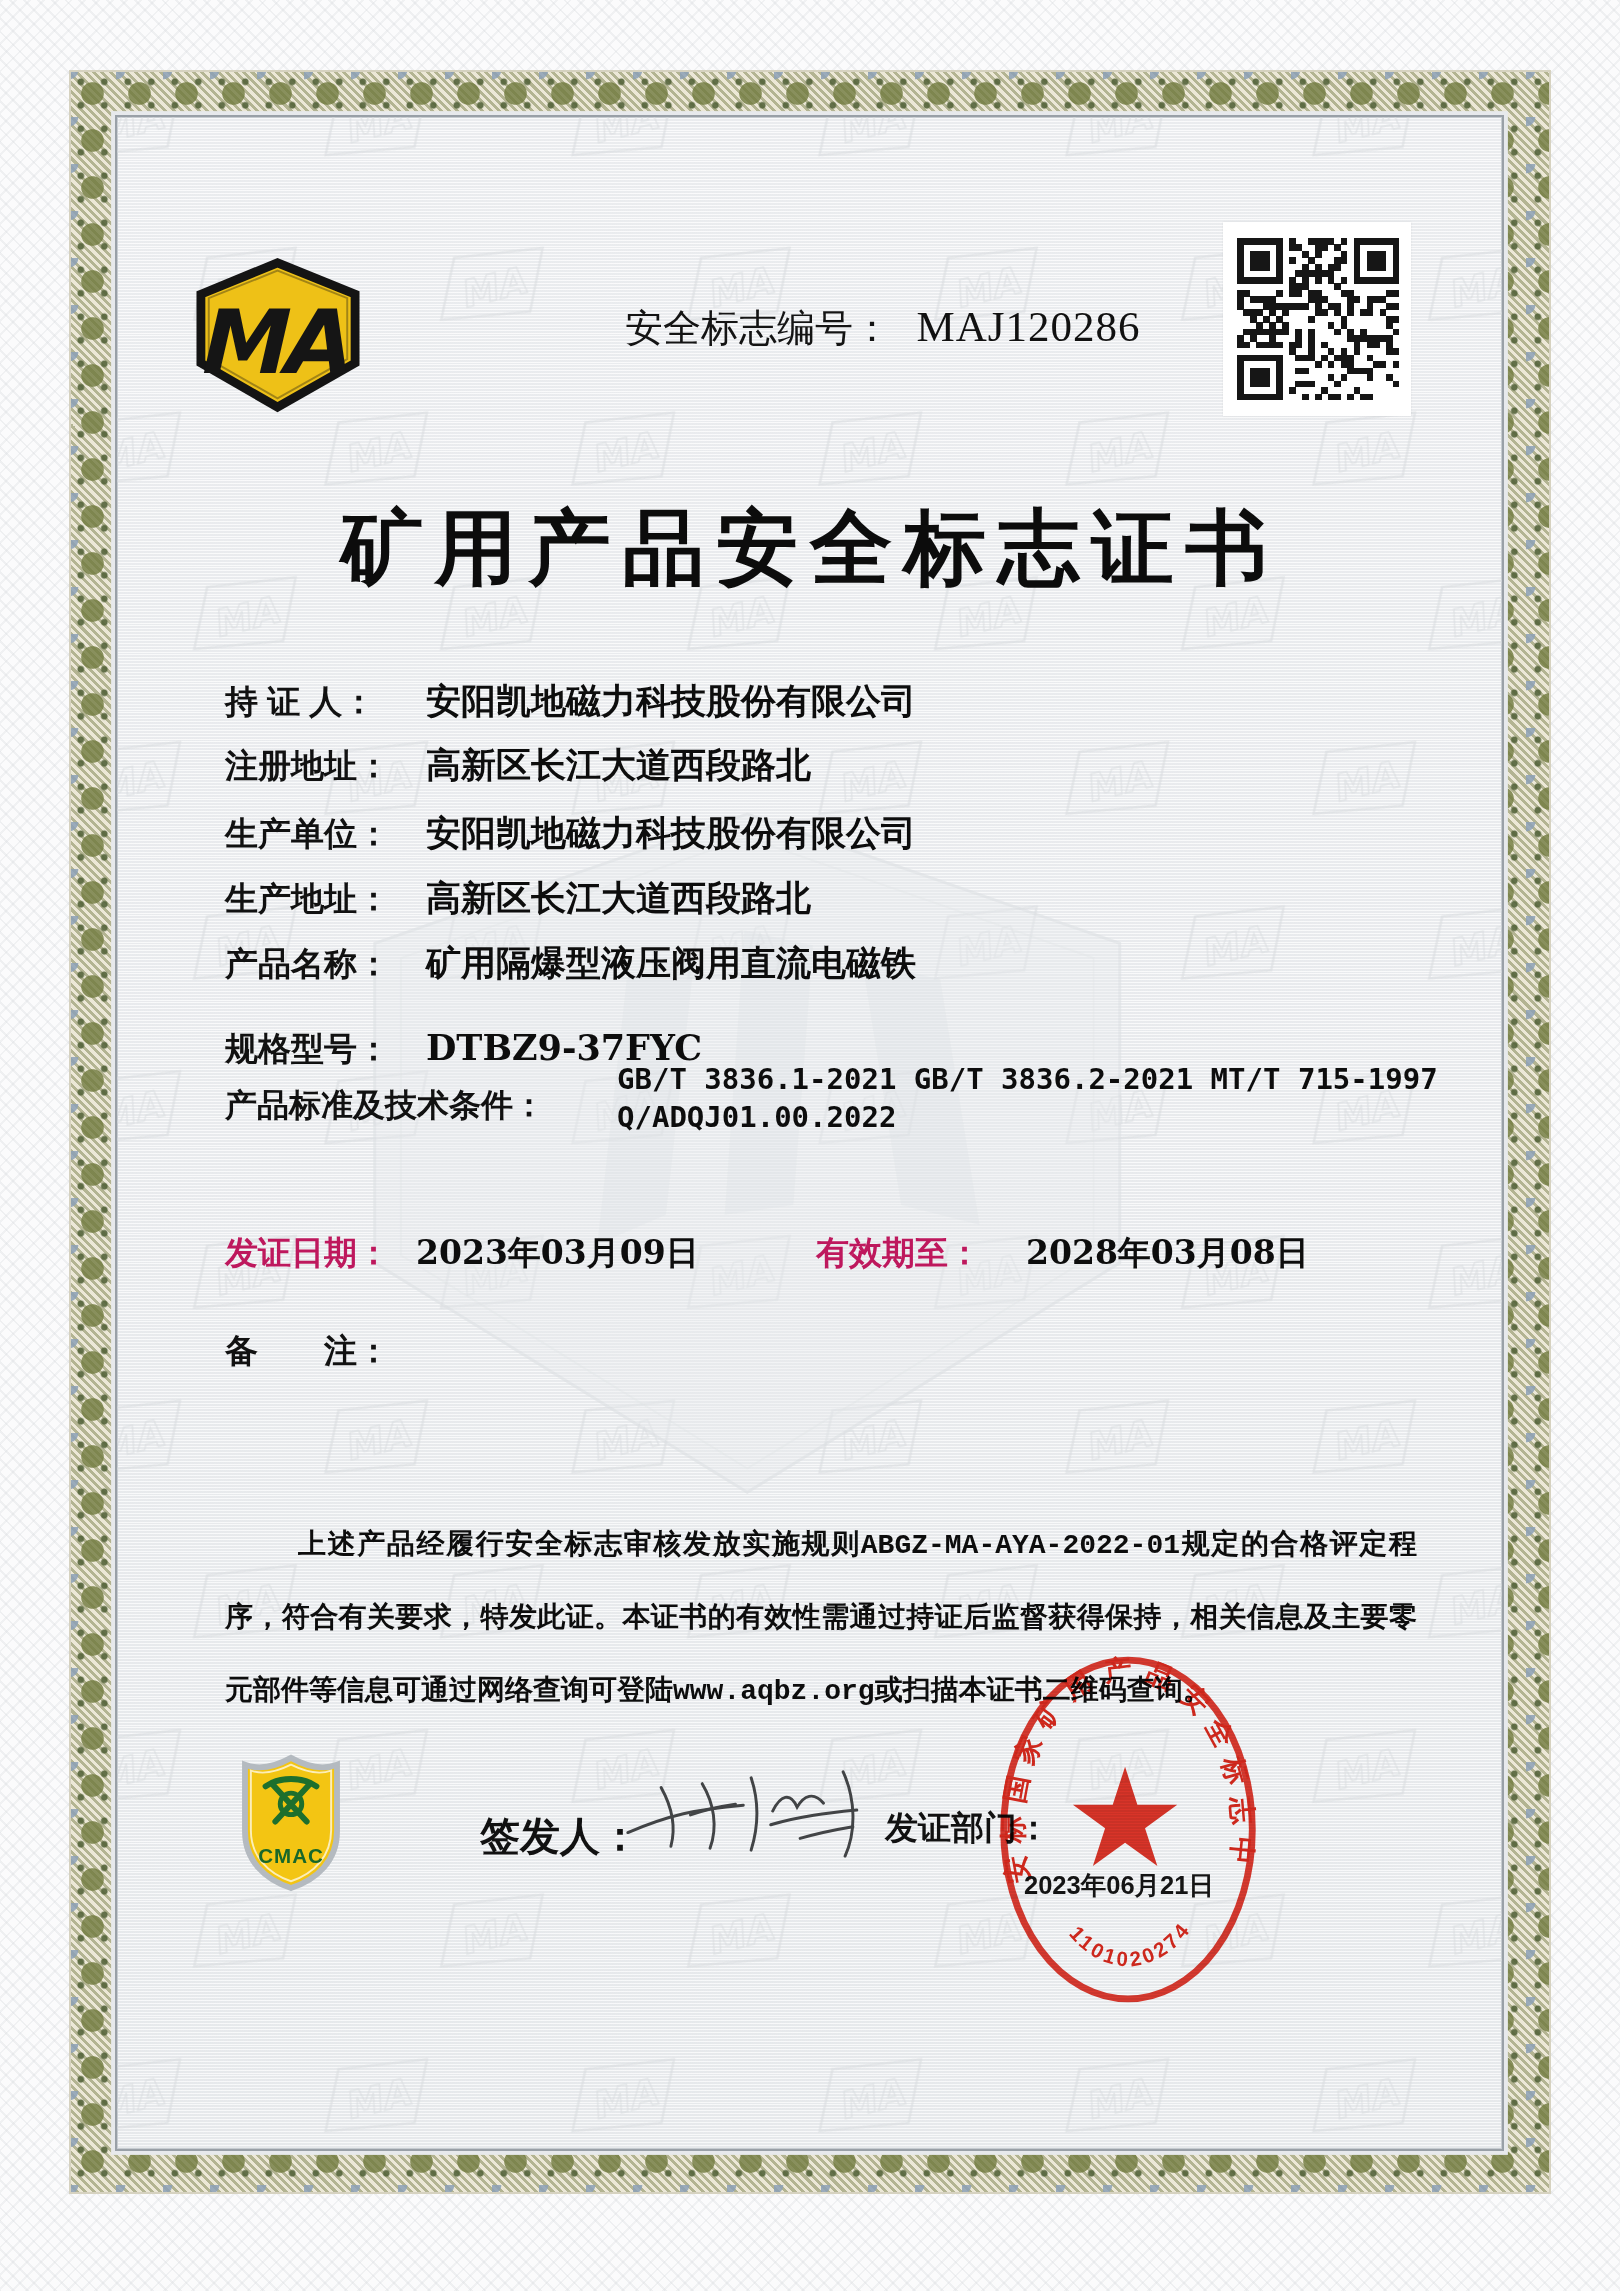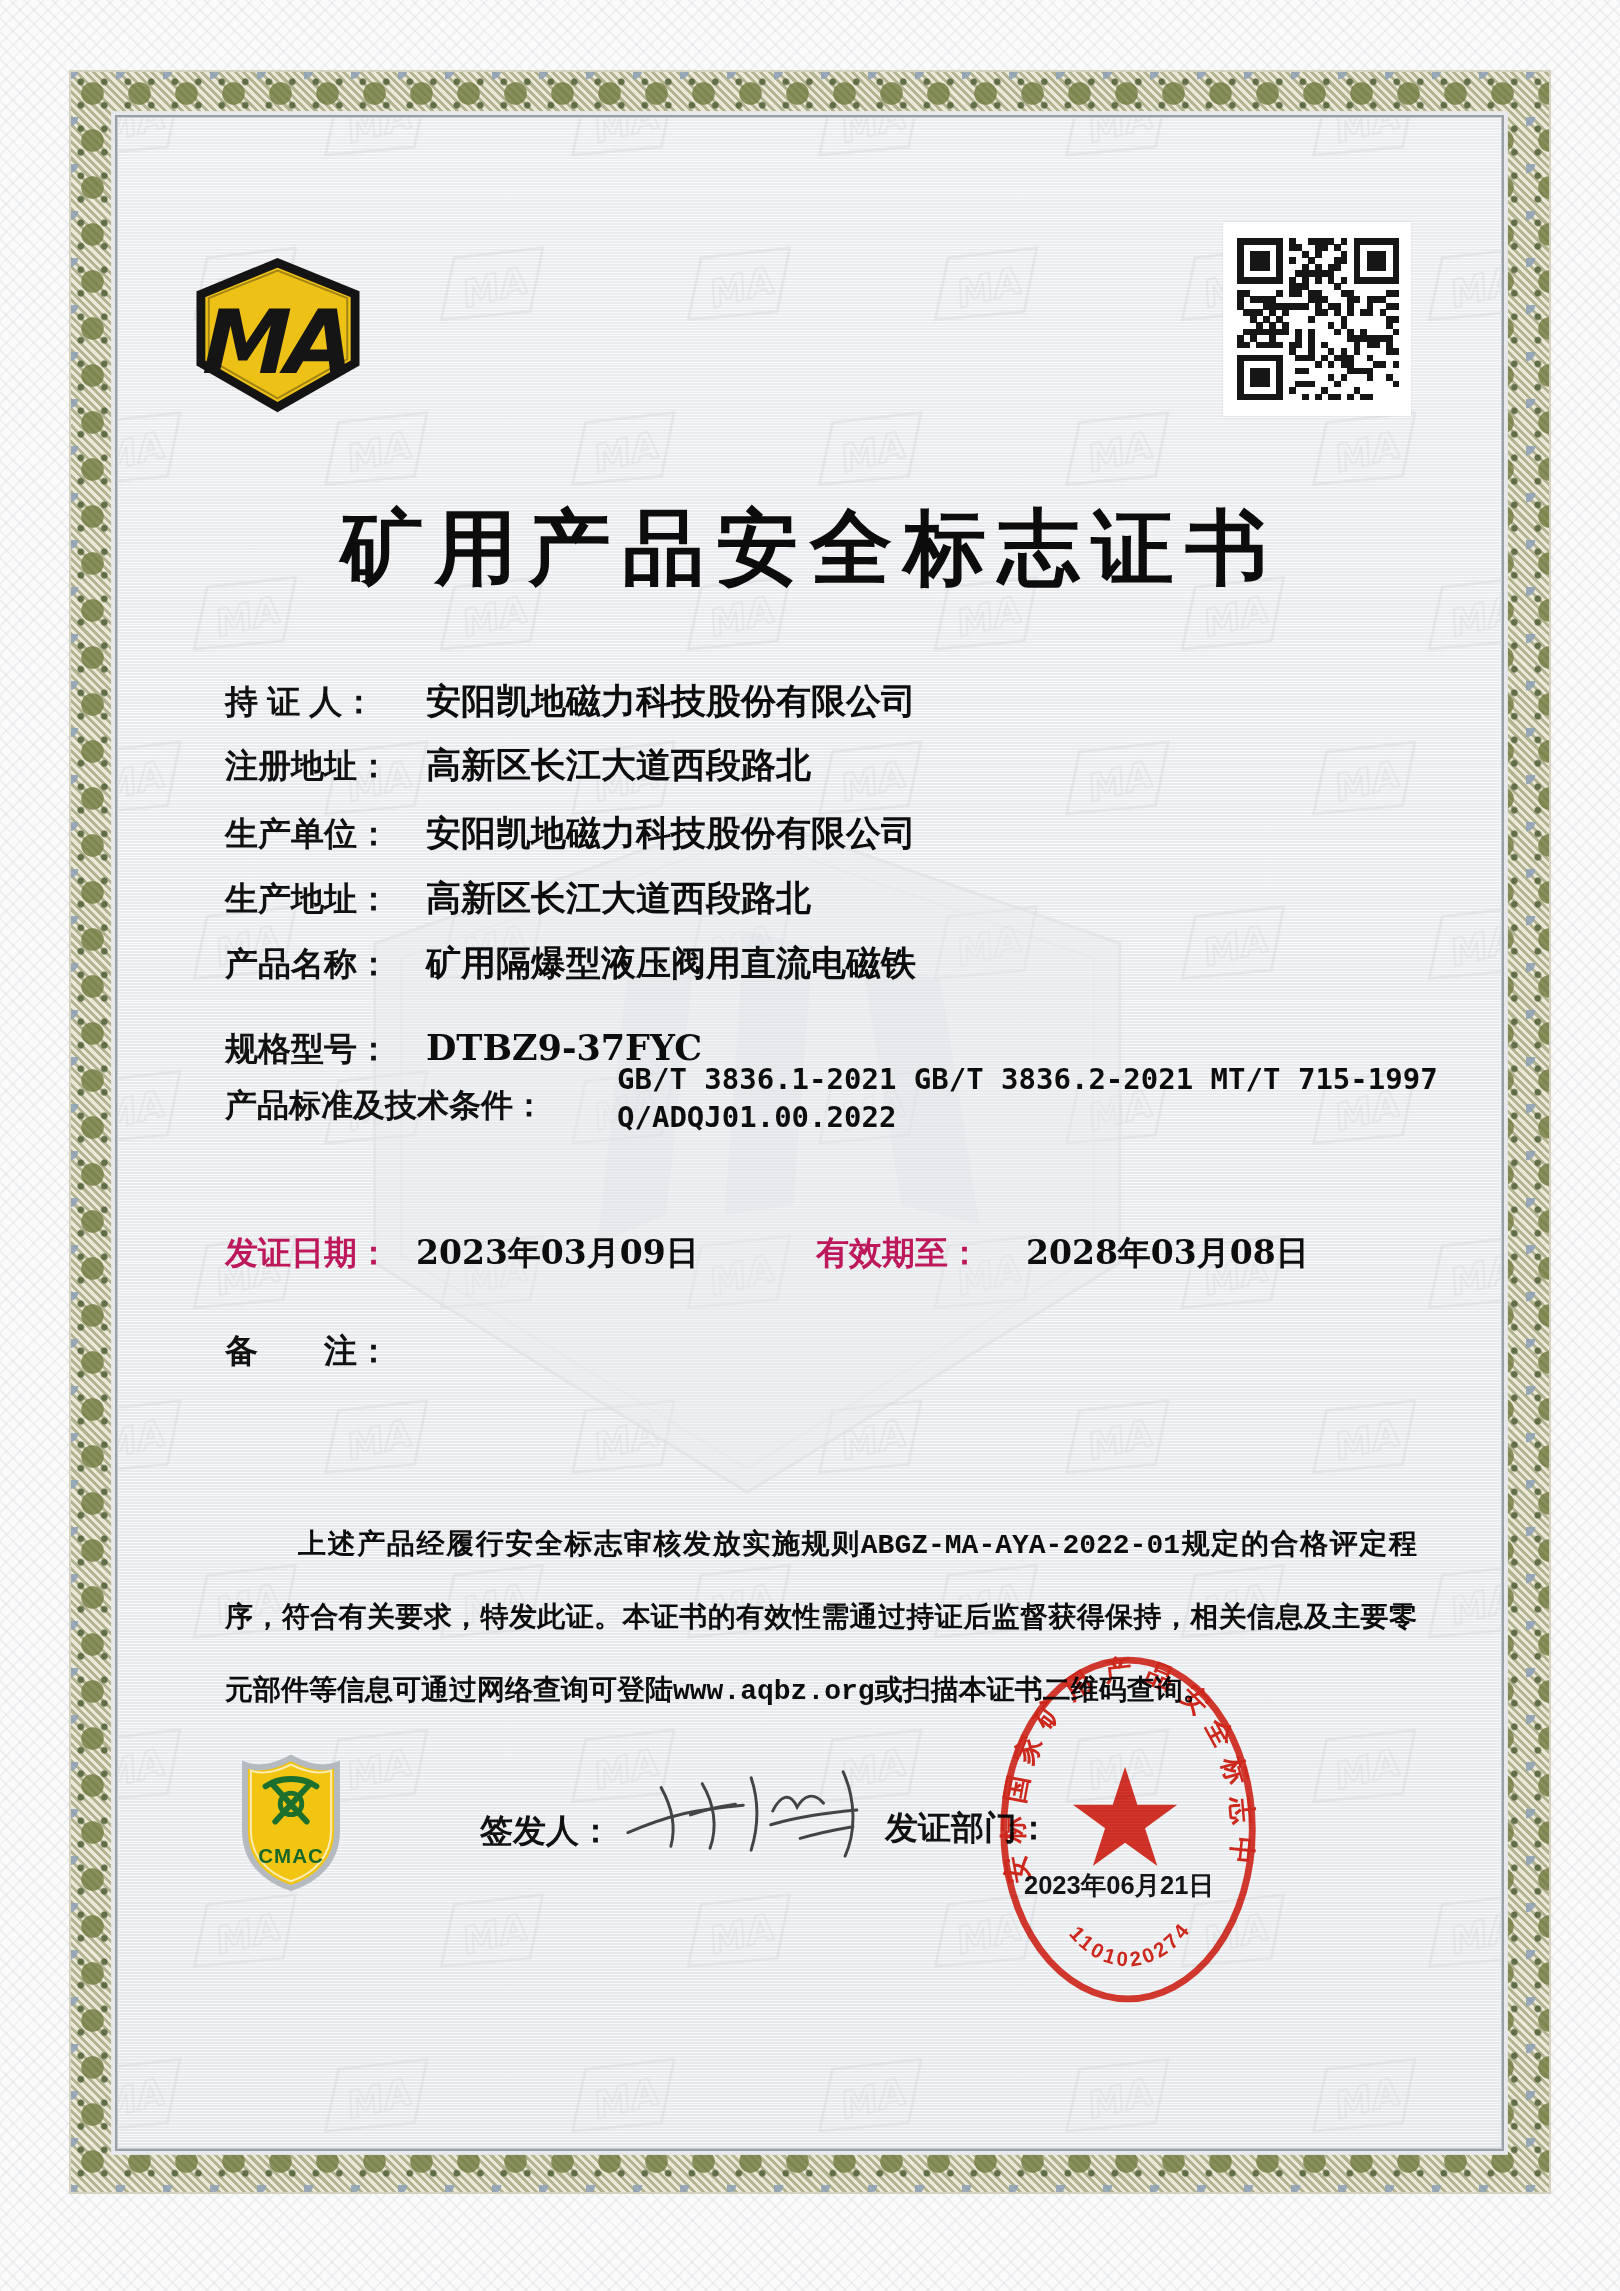--- a/index.html
+++ b/index.html
@@ -49,21 +49,21 @@
   .val-mono{font-family:"DejaVu Sans Mono",monospace;font-size:37px;font-weight:bold;color:#0d0d0d;}
   .std-lbl{left:225px;top:1084px;font-size:32px;font-weight:bold;color:#111;}
   .std-line{left:617px;font-family:"DejaVu Sans Mono",monospace;font-size:29px;font-weight:bold;color:#0d0d0d;}
   .date-lbl{font-size:33px;font-weight:bold;color:#be185d;}
   .date-val{font-family:"DejaVu Serif",serif;font-size:33px;font-weight:bold;color:#0d0d0d;}
 
   .para{left:225px;top:1509px;width:1192px;font-family:Liberation Mono, monospace;font-size:28px;
         font-weight:bold;color:#0d0d0d;line-height:73px;text-indent:73px;text-align:justify;}
 
   .cmac{left:240px;top:1753px;}
-  .signer-lbl{left:480px;top:1809px;font-size:33px;font-weight:bold;color:#111;}
+  .signer-lbl{left:480px;top:1809px;font-size:40px;font-weight:bold;color:#111;}
   .signature{left:620px;top:1754px;}
   .dept-lbl{left:885px;top:1806px;font-size:33px;font-weight:bold;color:#111;}
   .seal{left:990px;top:1650px;mix-blend-mode:multiply;}
   .seal-date{left:1024px;top:1868px;width:176px;text-align:center;font-size:25.5px;font-weight:bold;
              color:#141414;font-family:"Liberation Sans",sans-serif;white-space:nowrap;}
 </style>
 </head>
 <body>
 
 <div class="page">
@@ -183,20 +183,24 @@
   </div>
 
   <div class="content">
 
     <svg class="abs ma-logo" width="170" height="164" viewBox="0 0 173 167">
       <polygon points="8,42 86,10 165,42 165,112 86,157 8,112" fill="#eec117" stroke="#141414" stroke-width="9"></polygon>
       <polygon points="16,46 86,18 157,46 157,108 86,148 16,108" fill="none" stroke="#141414" stroke-width="2" opacity="0.35"></polygon>
       <text x="88" y="122" text-anchor="middle" font-size="90" font-weight="bold" font-style="italic" letter-spacing="-5" fill="#151515" font-family="'DejaVu Sans',sans-serif" transform="skewX(-2)">MA</text>
     </svg>
 
+    <div class="abs certline">
+      <span class="lbl">安全标志编号：</span>
+      <span class="val">MAJ120286</span>
+    </div>
 
     <div class="abs qr-box">
       <svg id="qr-svg" width="162" height="162" shape-rendering="crispEdges" viewBox="0 0 165 165">
           <rect x="0" y="0" width="6.8999999999999995" height="6.8999999999999995" fill="#161616"></rect>
           <rect x="6.6" y="0" width="6.8999999999999995" height="6.8999999999999995" fill="#161616"></rect>
           <rect x="13.2" y="0" width="6.8999999999999995" height="6.8999999999999995" fill="#161616"></rect>
           <rect x="19.799999999999997" y="0" width="6.8999999999999995" height="6.8999999999999995" fill="#161616"></rect>
           <rect x="26.4" y="0" width="6.8999999999999995" height="6.8999999999999995" fill="#161616"></rect>
           <rect x="33" y="0" width="6.8999999999999995" height="6.8999999999999995" fill="#161616"></rect>
           <rect x="39.599999999999994" y="0" width="6.8999999999999995" height="6.8999999999999995" fill="#161616"></rect>

